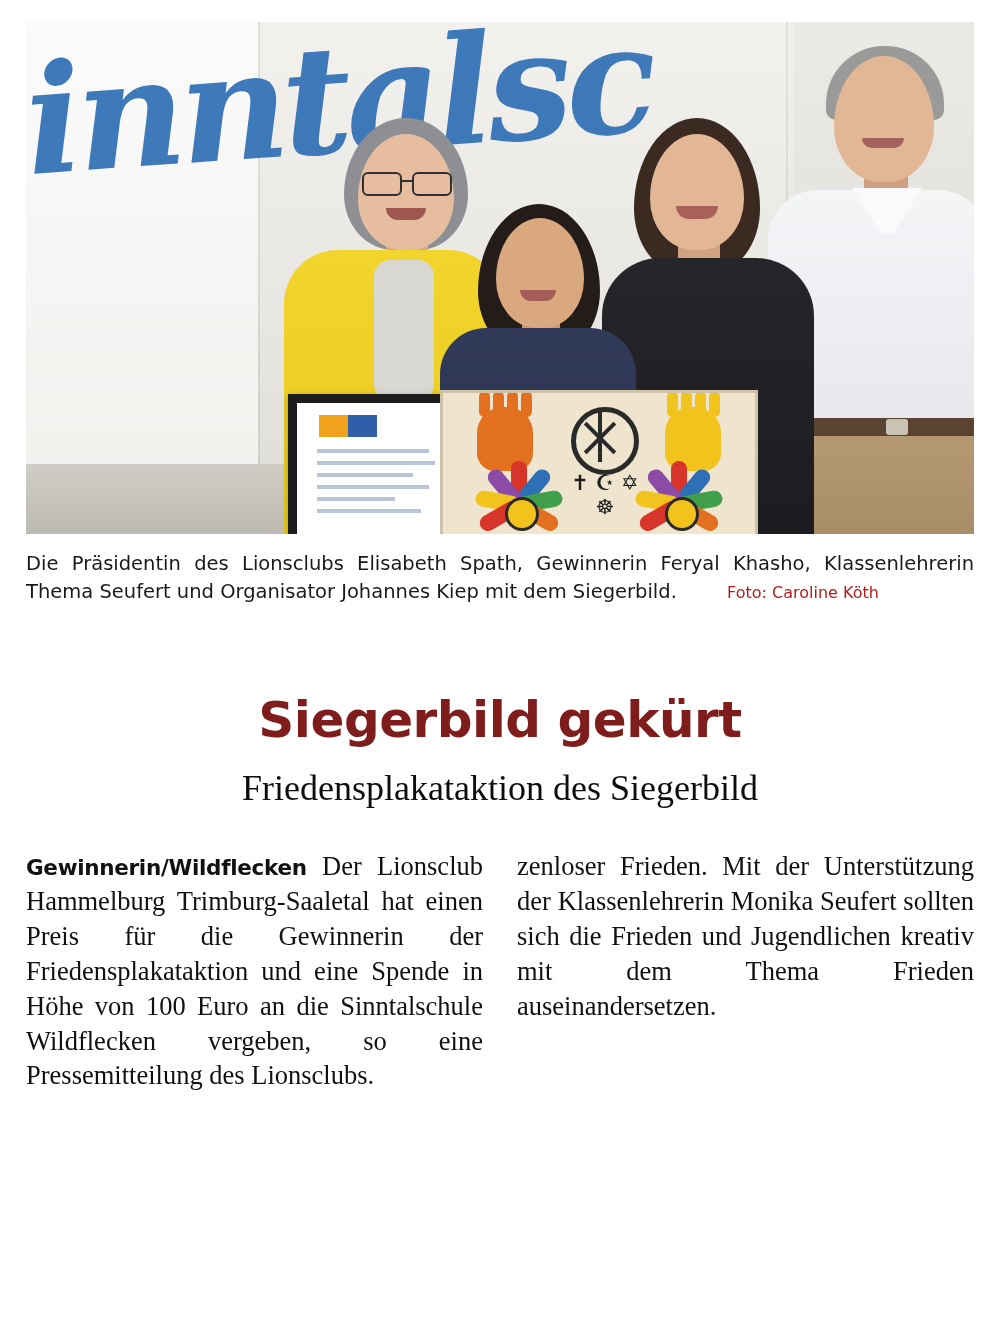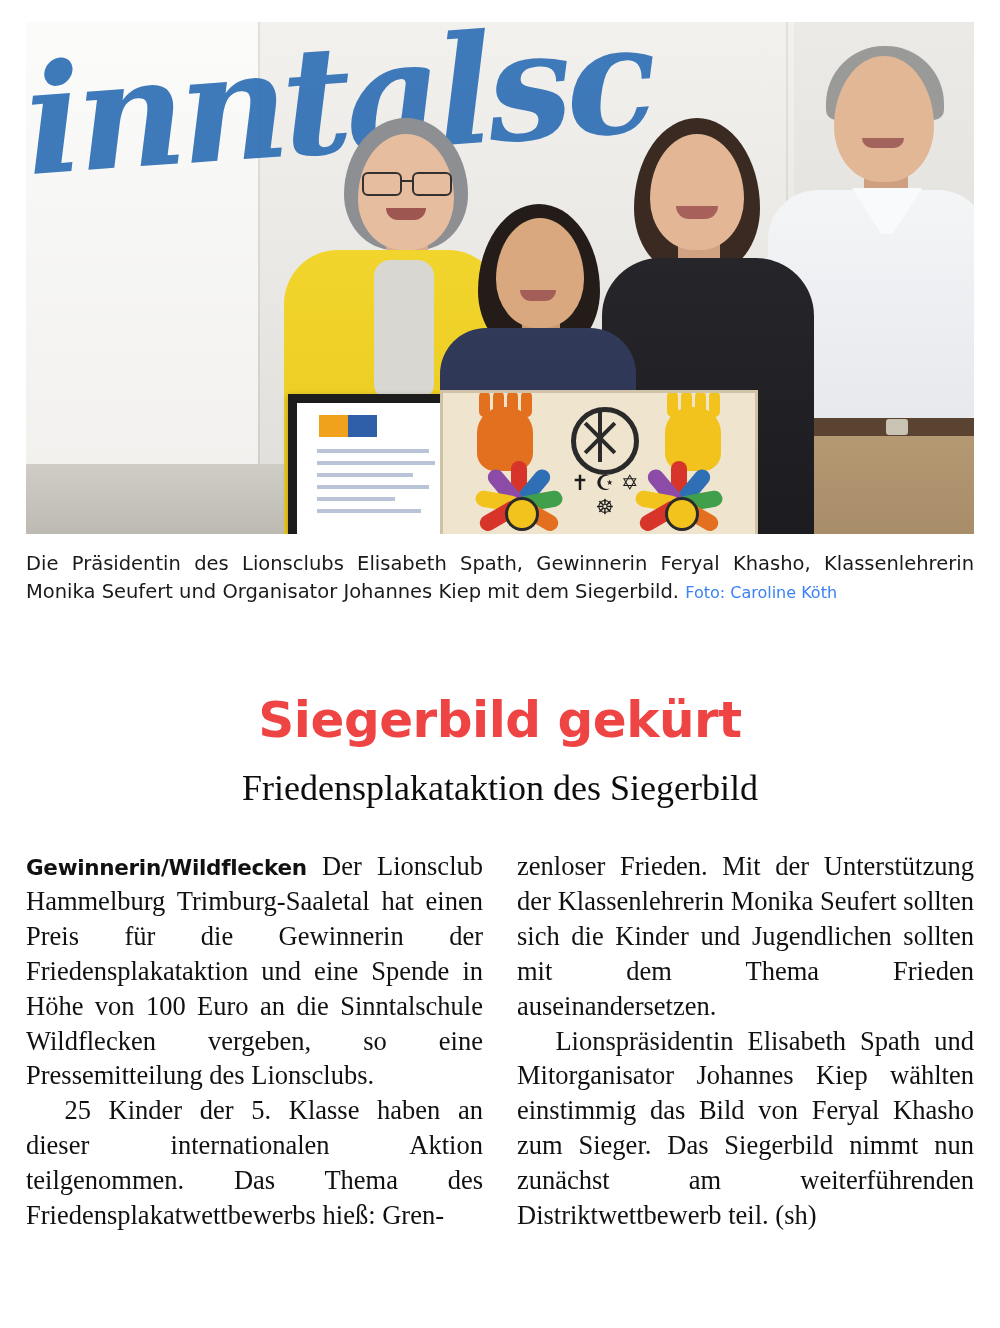--- a/index.html
+++ b/index.html
@@ -259,32 +259,33 @@
     margin-top: 16px;
     width: 948px;
     font-family: "DejaVu Sans", sans-serif;
     font-size: 19.5px;
     line-height: 1.42;
     color: #1a1a1a;
     text-align: justify;
   }
   .caption .credit {
     font-size: 16px;
-    color: #3b82f6;
+    color: #b91c1c;
+    margin-left: 44px;
   }
 
   
   .headline {
     margin-top: 86px;
     text-align: center;
     font-family: "DejaVu Sans", sans-serif;
     font-weight: 700;
     font-size: 50px;
     letter-spacing: -0.5px;
-    color: #ef4444;
+    color: #7f1d1d;
   }
   .subhead {
     margin-top: 18px;
     text-align: center;
     font-family: "Liberation Serif", serif;
     font-size: 36px;
     color: #0d0d0d;
   }
 
   
@@ -417,32 +418,30 @@
           <div class="petal" style="background:#8d4ba8; transform:rotate(-40deg);"></div>
           <div class="petal" style="background:#f2c31c; transform:rotate(-80deg);"></div>
           <div class="petal" style="background:#d8352a; transform:rotate(-120deg);"></div>
           <div class="flower-core"></div>
         </div>
       </div>
     </div>
   </div>
 
   <div class="caption">
-    <span>Die Präsidentin des Lionsclubs Elisabeth Spath, Gewinnerin Feryal Khasho, Klassenlehrerin Monika Seufert und Organisator Johannes Kiep mit dem Siegerbild. </span><span class="credit">Foto: Caroline Köth</span>
+    <span>Die Präsidentin des Lionsclubs Elisabeth Spath, Gewinnerin Feryal Khasho, Klassenlehrerin Thema Seufert und Organisator Johannes Kiep mit dem Siegerbild. </span><span class="credit">Foto: Caroline Köth</span>
   </div>
 
   <div class="headline">Siegerbild gekürt</div>
   <div class="subhead">Friedensplakataktion des Siegerbild</div>
 
   <div class="columns">
     <div class="col">
       <p>
         <span class="dateline">Gewinnerin/Wildflecken</span><span> Der Lions­club Hammelburg Trimburg-Saaletal hat einen Preis für die Gewinnerin der Friedensplakataktion und eine Spende in Höhe von 100 Euro an die Sinntalschule Wildflecken vergeben, so eine Pressemitteilung des Lionsclubs.</span>
       </p>
-      <p>25 Kinder der 5. Klasse haben an dieser internationalen Aktion teilgenommen. Das Thema des Friedensplakatwettbewerbs hieß: Gren-</p>
     </div>
     <div class="col">
-      <p>zenloser Frieden. Mit der Unterstützung der Klassenlehrerin Monika Seufert sollten sich die Kinder und Jugendlichen sollten mit dem Thema Frieden auseinandersetzen.</p>
-      <p>Lionspräsidentin Elisabeth Spath und Mitorganisator Johannes Kiep wählten einstimmig das Bild von Feryal Khasho zum Sieger. Das Siegerbild nimmt nun zunächst am weiterführenden Distriktwettbewerb teil. (sh)</p>
+      <p>zenloser Frieden. Mit der Unterstützung der Klassenlehrerin Monika Seufert sollten sich die Frieden und Jugendlichen kreativ mit dem Thema Frieden auseinandersetzen.</p>
     </div>
   </div>
 
 </div>
 
 </body></html>

